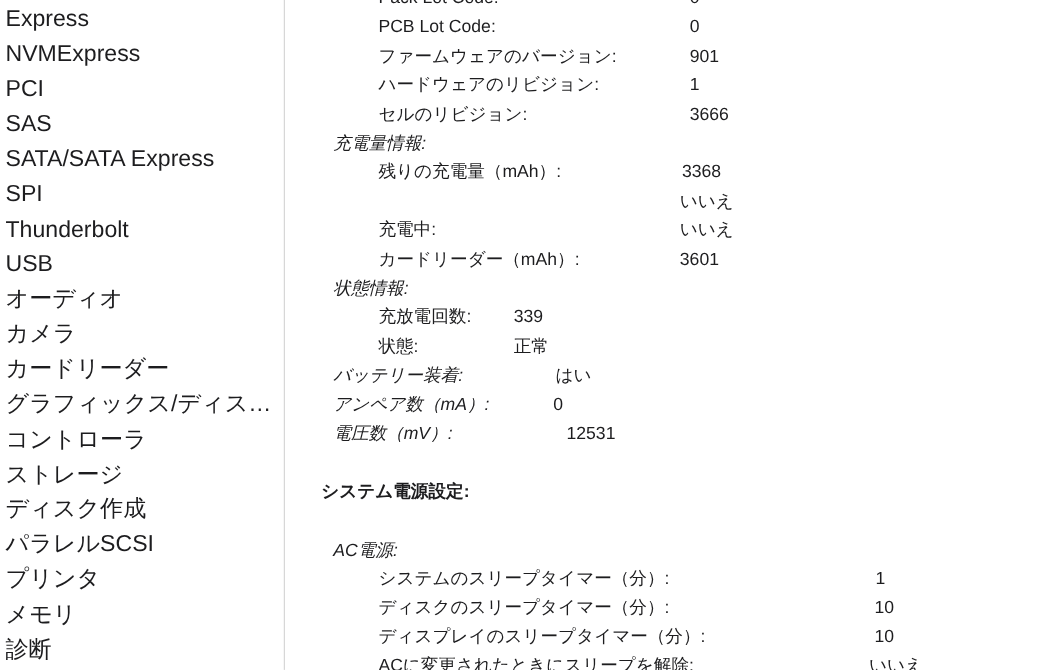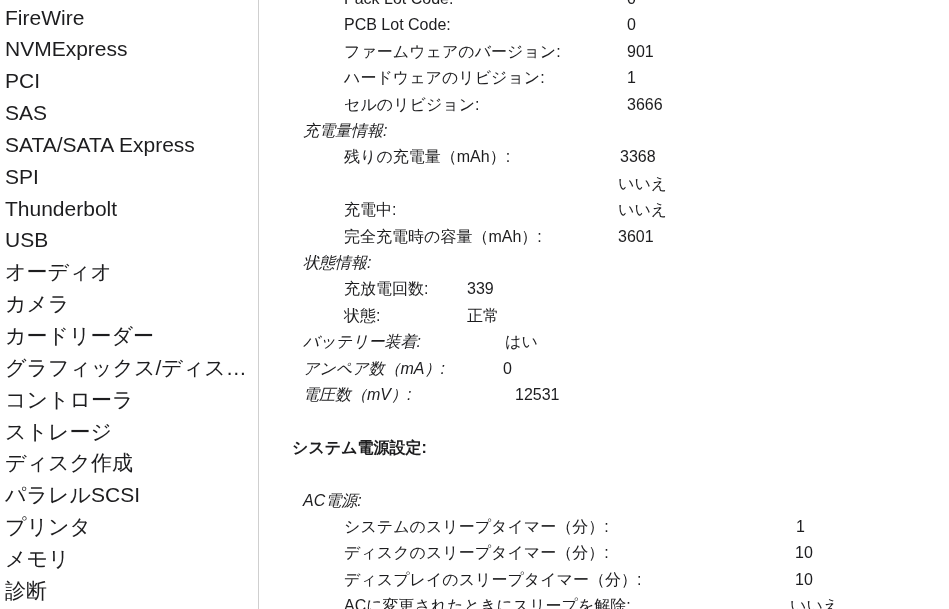--- a/index.html
+++ b/index.html
@@ -62,21 +62,21 @@
     position: absolute;
     top: 0;
     left: var(--vx, 0px);
   }
   .bold { font-weight: 700; }
 </style>
 </head>
 <body>
 
 <div class="sidebar">
-  <div class="sidebar-item" style="--i:0">FireWire</div>
+  <div class="sidebar-item" style="--i:0">Express</div>
   <div class="sidebar-item" style="--i:1">NVMExpress</div>
   <div class="sidebar-item" style="--i:2">PCI</div>
   <div class="sidebar-item" style="--i:3">SAS</div>
   <div class="sidebar-item" style="--i:4">SATA/SATA Express</div>
   <div class="sidebar-item" style="--i:5">SPI</div>
   <div class="sidebar-item" style="--i:6">Thunderbolt</div>
   <div class="sidebar-item" style="--i:7">USB</div>
   <div class="sidebar-item" style="--i:8">オーディオ</div>
   <div class="sidebar-item" style="--i:9">カメラ</div>
   <div class="sidebar-item" style="--i:10">カードリーダー</div>
@@ -123,21 +123,21 @@
     <span class="value">3368</span>
   </div>
   <div class="row ind2" style="--r:7; --vx:359px">
     <span class="value">いいえ</span>
   </div>
   <div class="row ind2" style="--r:8; --vx:359px">
     <span class="label">充電中:</span>
     <span class="value">いいえ</span>
   </div>
   <div class="row ind2" style="--r:9; --vx:359px">
-    <span class="label">完全充電時の容量（mAh）:</span>
+    <span class="label">カードリーダー（mAh）:</span>
     <span class="value">3601</span>
   </div>
 
   <div class="row ind1" style="--r:10">
     <span class="label">状態情報:</span>
   </div>
   <div class="row ind2" style="--r:11; --vx:208px">
     <span class="label">充放電回数:</span>
     <span class="value">339</span>
   </div>

